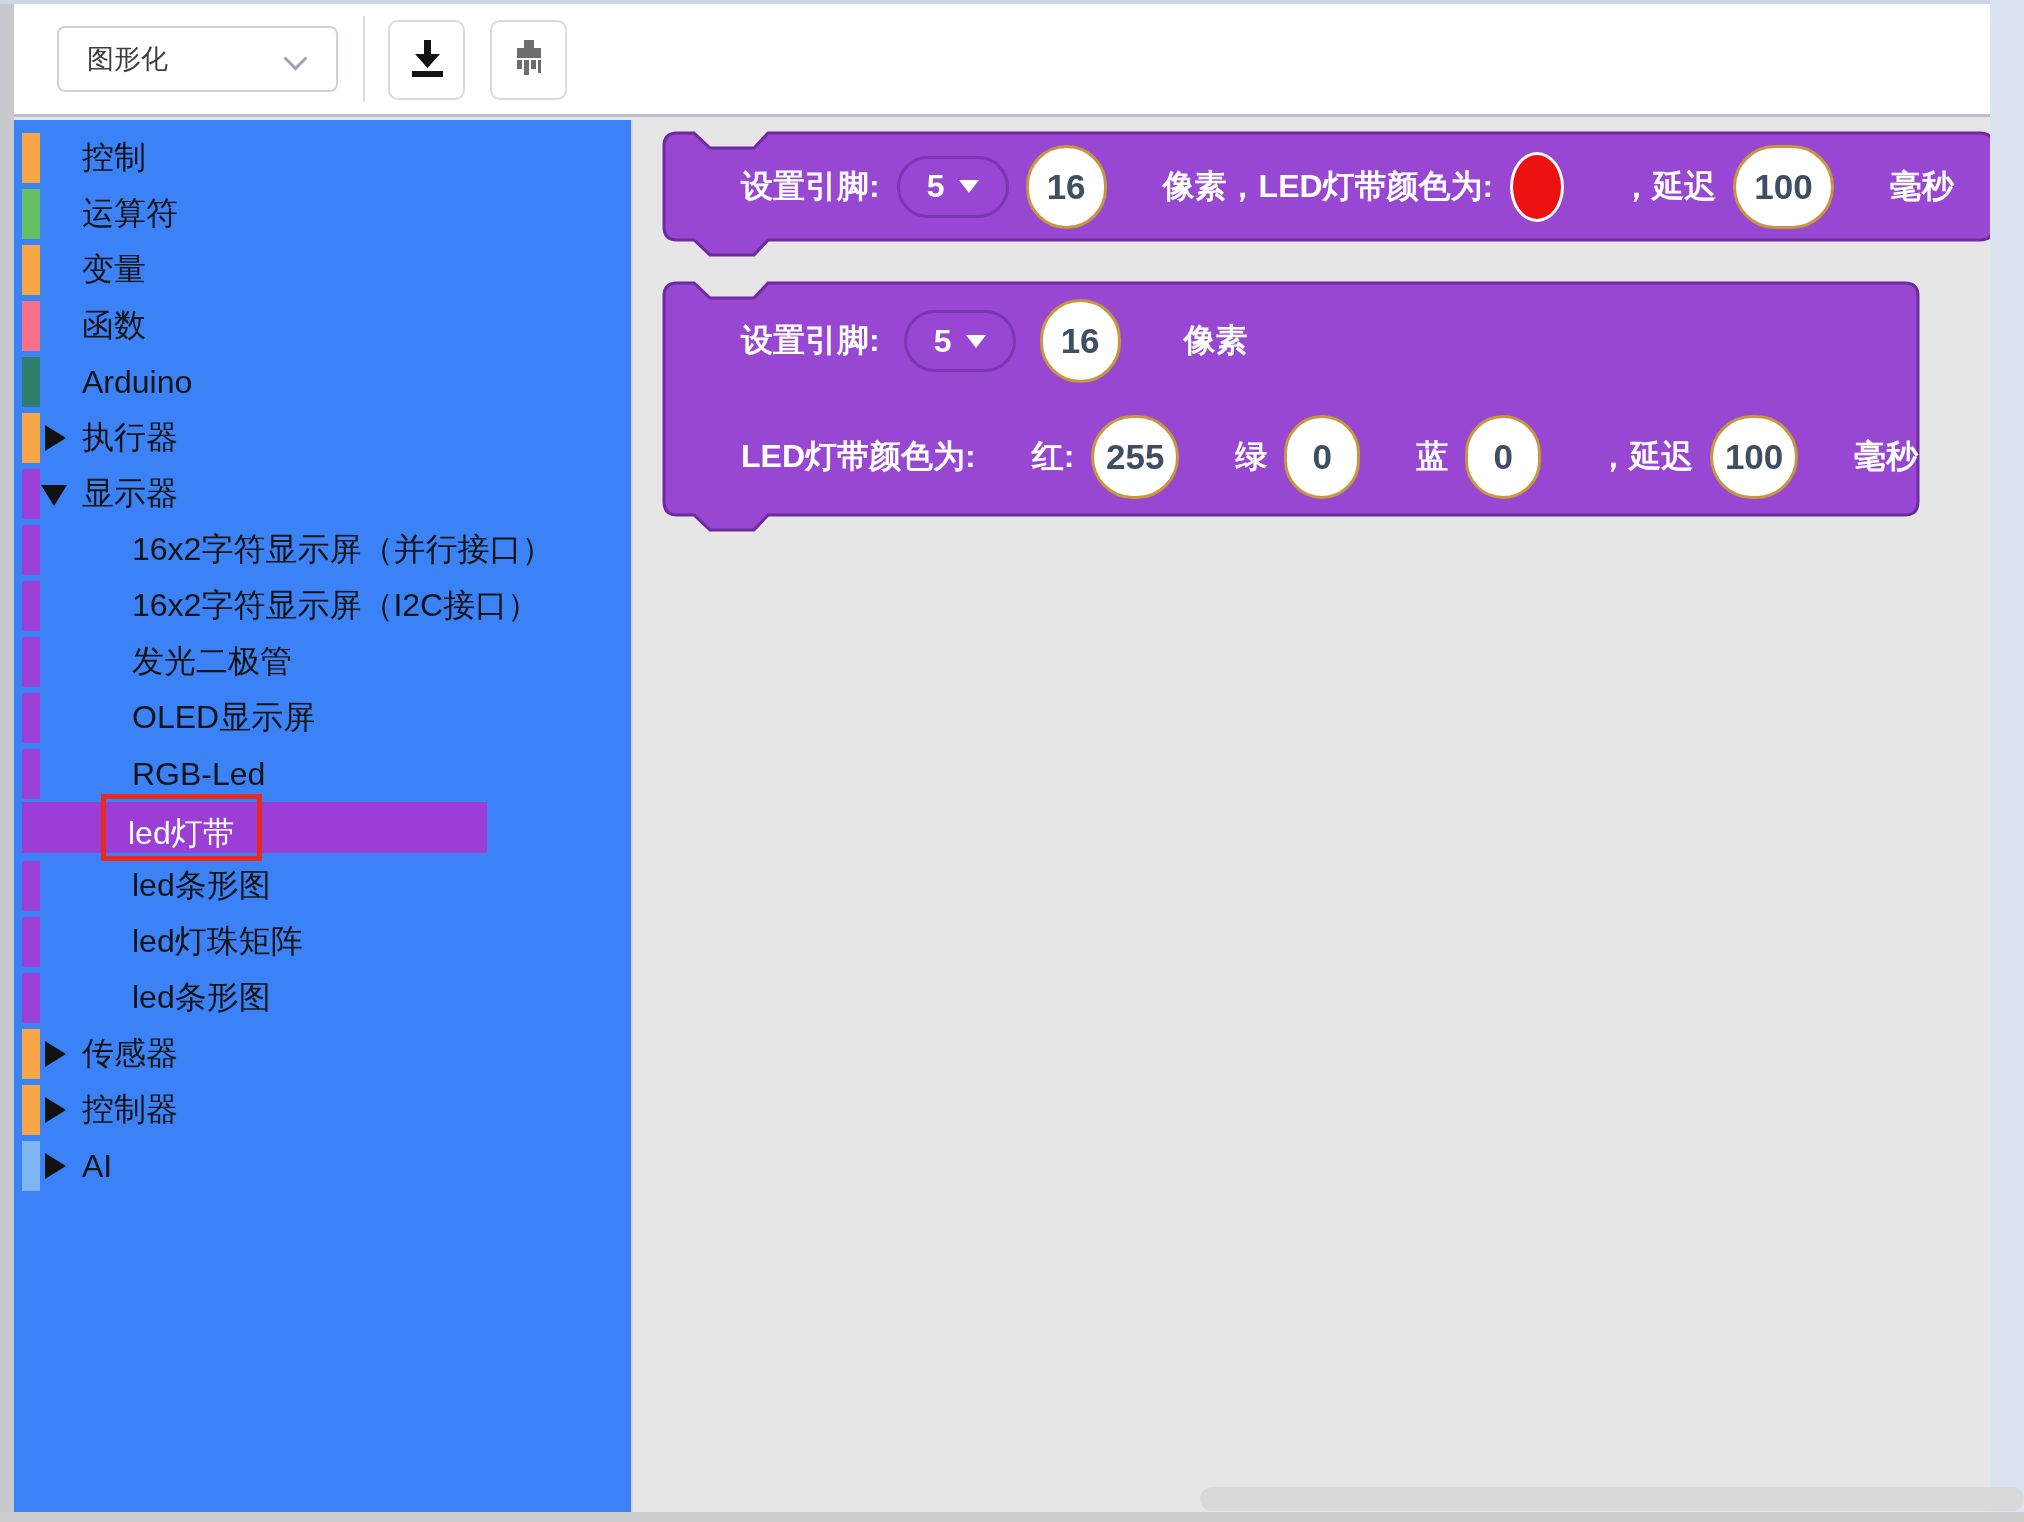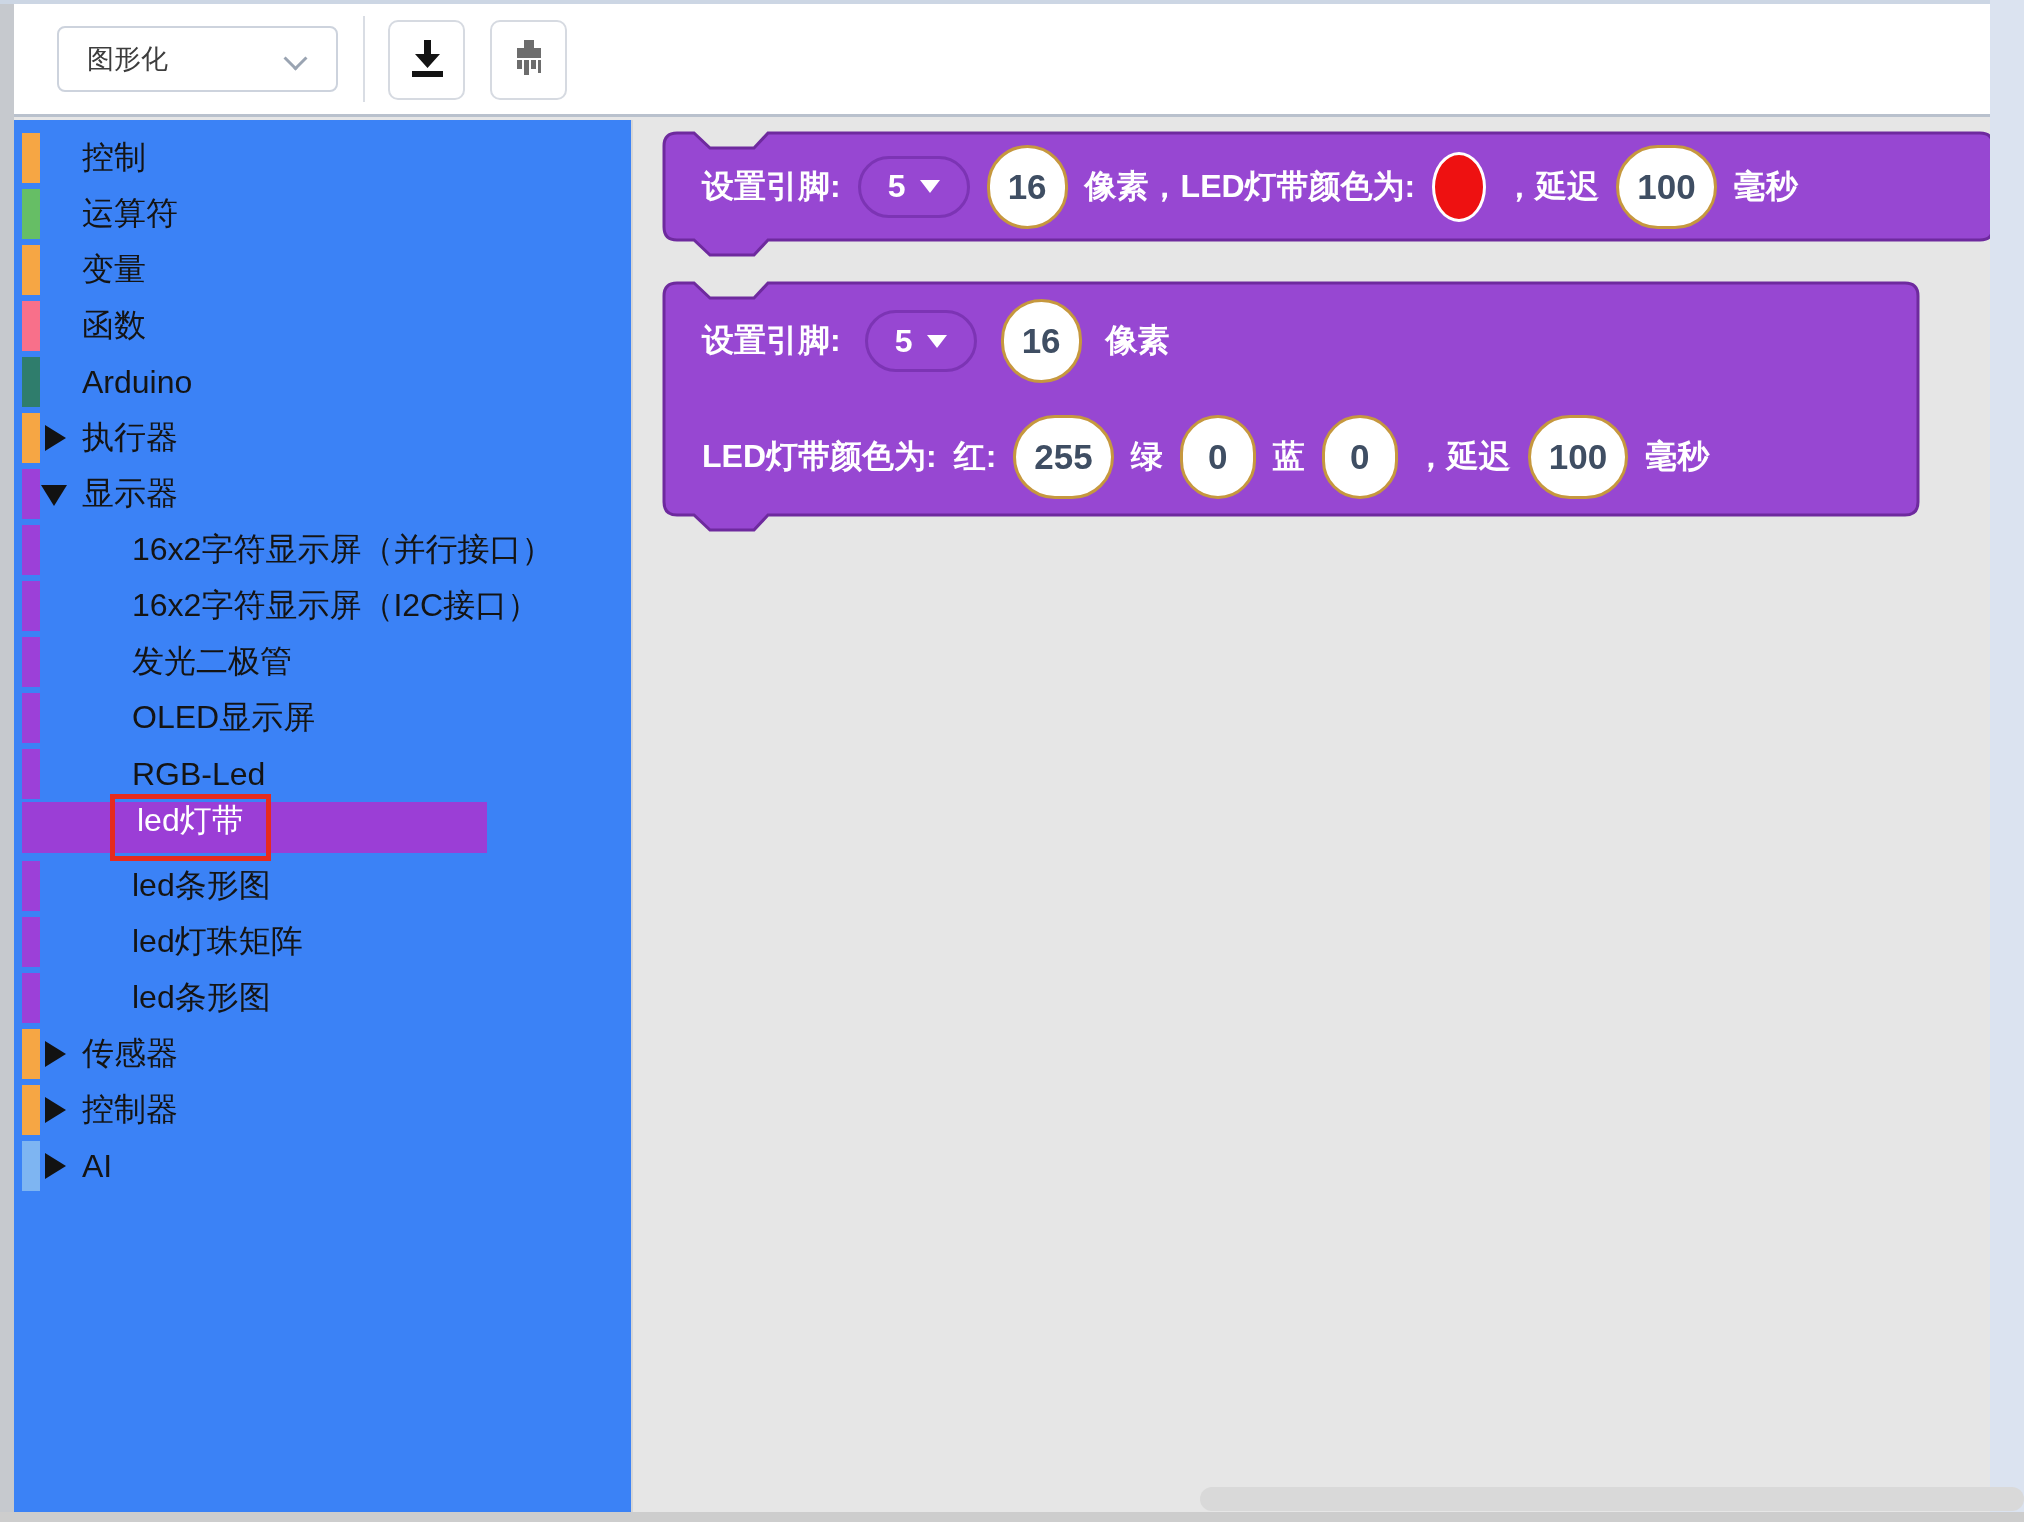--- a/index.html
+++ b/index.html
@@ -21,30 +21,30 @@
   #btn-clean    { left:476px; }
 
   .sidebar { position:absolute; left:14px; top:120px; width:619px; height:1392px; background:#3b82f6; border-right:2px solid #d6d6d6; padding-top:10px; }
   .sb-row { position:relative; height:56px; cursor:pointer; }
   .sb-sq  { position:absolute; left:8px; top:3px; width:18px; height:50px; }
   .sb-arrow-r { position:absolute; left:31px; top:15px; width:0; height:0; border-left:21px solid #121212; border-top:13px solid transparent; border-bottom:13px solid transparent; }
   .sb-arrow-d { position:absolute; left:27px; top:19px; width:0; height:0; border-top:21px solid #121212; border-left:13px solid transparent; border-right:13px solid transparent; }
   .sb-label { position:absolute; top:50%; transform:translateY(-50%); font-size:32px; color:#141414; white-space:nowrap; }
   .lvl0 { left:68px; } .lvl1 { left:118px; }
   .hl { position:absolute; left:8px; top:0px; width:465px; height:51px; background:#9B3ED6; }
-  .redbox { position:absolute; left:87px; top:-8px; height:67px; border:5px solid #E62B1E; display:flex; align-items:flex-start; padding:0 22px; z-index:2;margin-left:9px; }
+  .redbox { position:absolute; left:87px; top:-8px; height:67px; border:5px solid #E62B1E; display:flex; align-items:flex-end; padding:0 22px; z-index:2; }
   .sb-label-sel { font-size:32px; color:#ffffff; white-space:nowrap; }
 
   .canvas { position:absolute; left:635px; top:120px; width:1355px; height:1392px; background:#e6e6e6; }
   .block { position:absolute; cursor:grab; }
   .block-bg { position:absolute; left:-3px; top:-3px; overflow:visible; }
   .block-rows { position:absolute; left:0; top:0; right:0; bottom:0; display:flex; flex-direction:column; }
   .block-row { flex:1; display:flex; align-items:center; gap:24px; padding-left:38px; }
   .block-row.tight { gap:17px; }
-  .b-label { font-size:32px; font-weight:bold; color:#fff; white-space:nowrap; position:relative; z-index:1; }
+  .b-label { font-size:32px; font-weight:bold; color:#fff; white-space:nowrap; position:relative; z-index:1;margin-left:39px; }
   .b-dropdown { height:62px; min-width:112px; border:3px solid #7C34B4; border-radius:31px; display:flex; align-items:center; justify-content:center; gap:14px; padding:0 20px; cursor:pointer; position:relative; z-index:1; }
   .b-dropdown .val { font-size:32px; font-weight:bold; color:#fff; }
   .b-dropdown .dcaret { width:0; height:0; border-top:13px solid #fff; border-left:10px solid transparent; border-right:10px solid transparent; }
   .b-number { height:84px; min-width:76px; padding:0 18px; background:#fff; border:3px solid #C6983E; border-radius:42px; display:flex; align-items:center; justify-content:center; font-size:35px; font-weight:bold; color:#3F4E63; cursor:text; position:relative; z-index:1; }
   .b-swatch { width:54px; height:70px; border:3px solid #fff; border-radius:50%; cursor:pointer; position:relative; z-index:1; }
   #block-0 { left:29px; top:13px; width:1329px; height:107px; }
   #block-1 { left:29px; top:163px; width:1254px; height:232px; }
 
   .h-thumb { position:absolute; left:1200px; top:1487px; width:824px; height:24px; border-radius:12px; background:#d9d9d9; z-index:5; cursor:pointer; }
   .bottom-strip { position:absolute; left:0; top:1512px; width:2024px; height:10px; background:#cdcdcd; z-index:6; }

